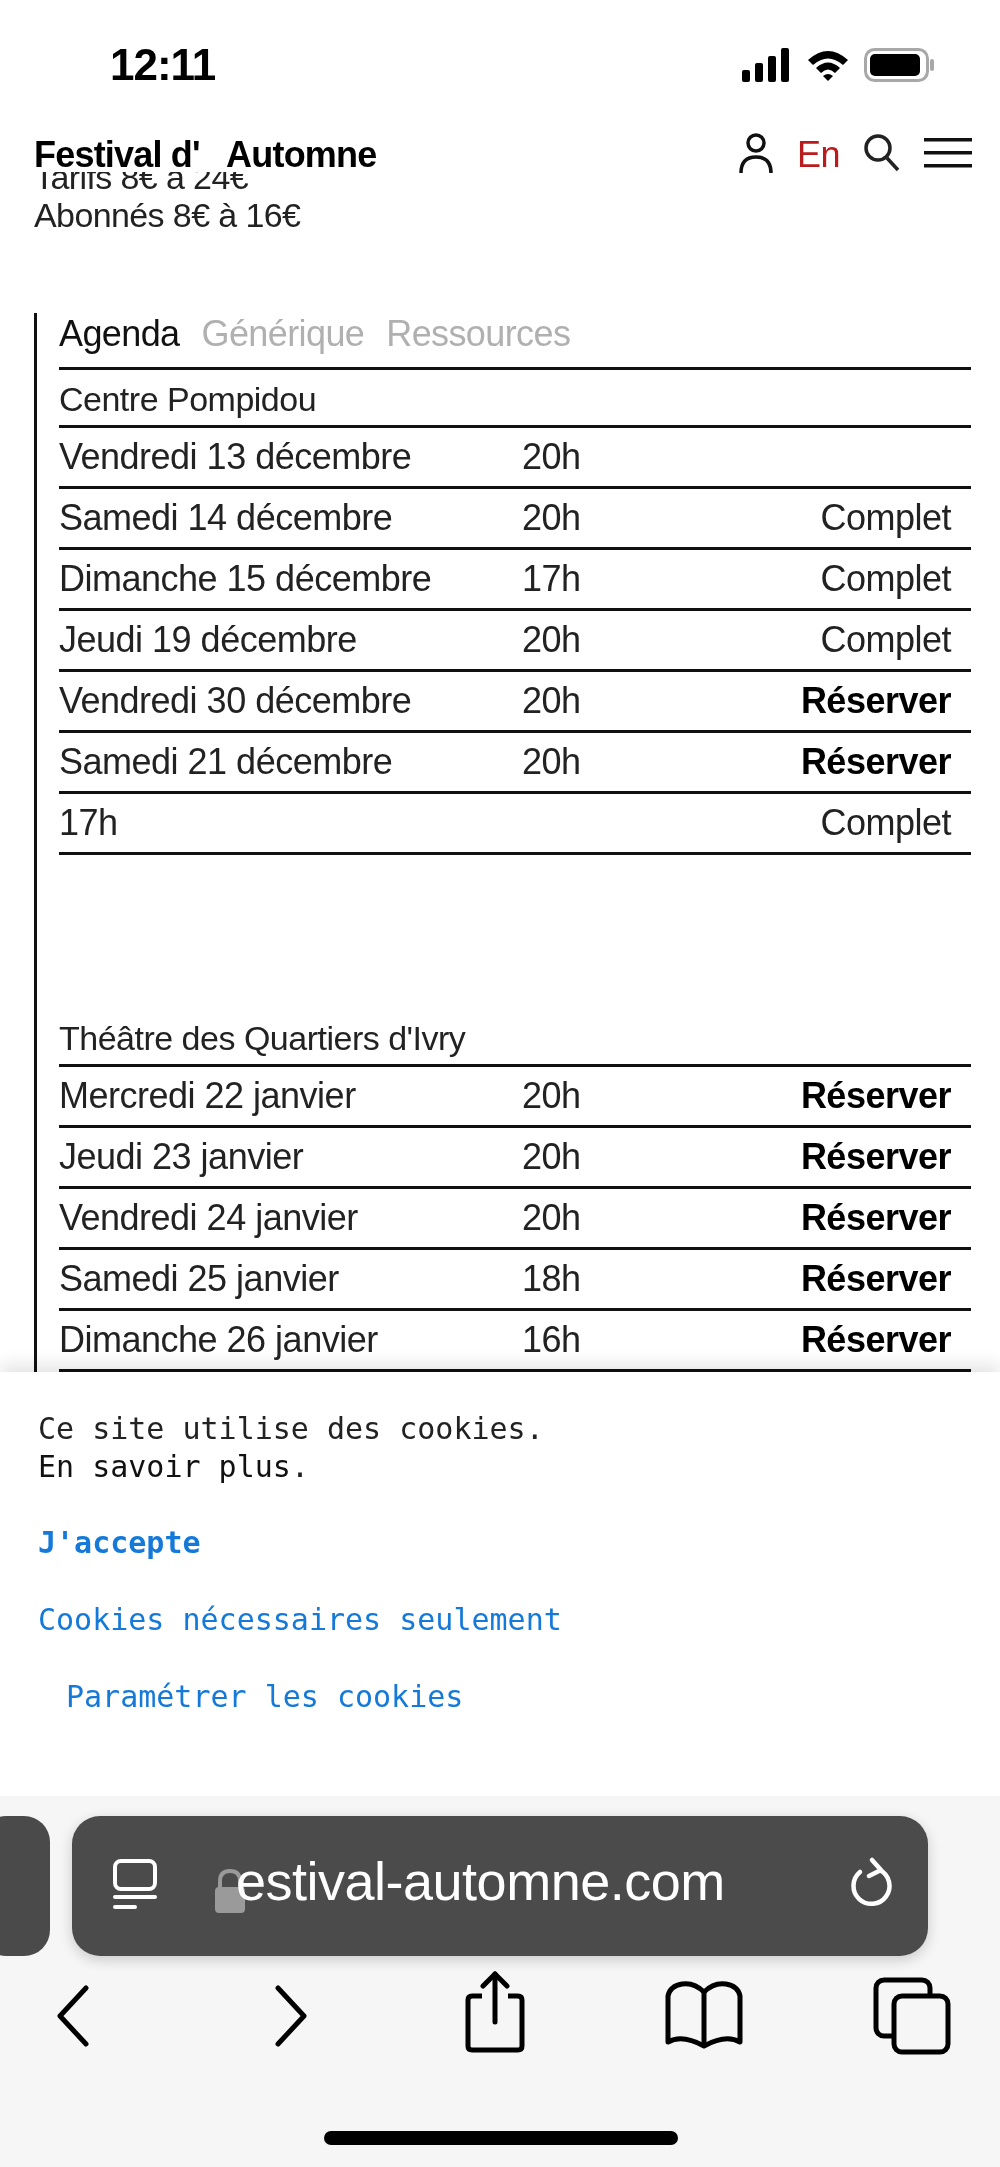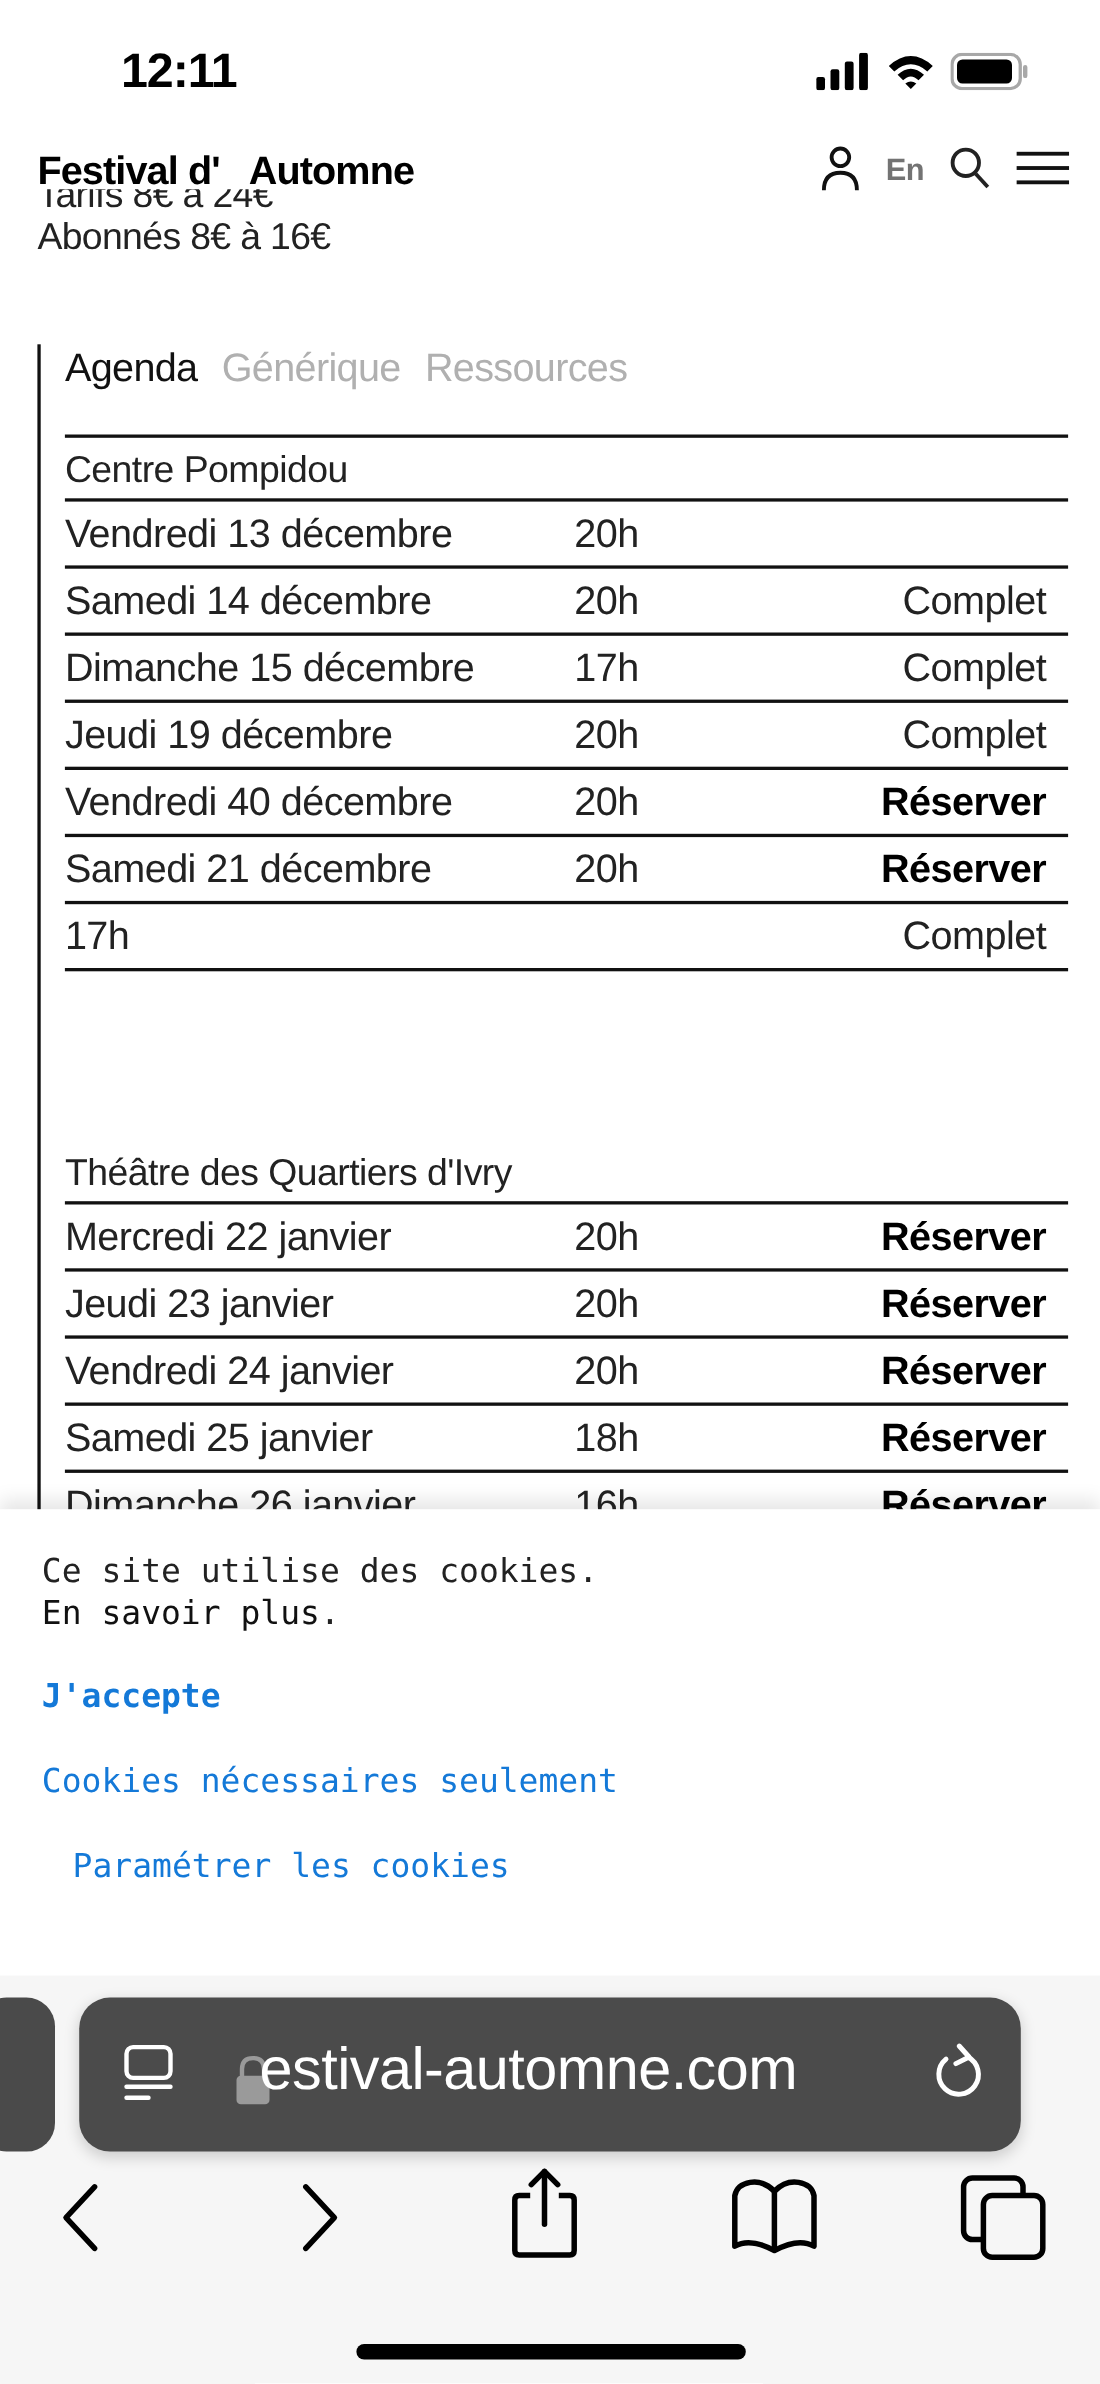--- a/index.html
+++ b/index.html
@@ -13,32 +13,32 @@
 
     
     .status-bar { position: absolute; top: 0; left: 0; width: 1000px; height: 130px; background: #fff; z-index: 6; }
     .status-time { position: absolute; left: 110px; top: 40px; font-size: 44px; font-weight: bold; letter-spacing: -1px; color: #000; }
     .status-icons { position: absolute; right: 64px; top: 48px; display: flex; align-items: center; gap: 14px; }
 
     
     .site-header { position: absolute; top: 130px; left: 0; width: 1000px; height: 50px; z-index: 5; background: transparent; }
     .brand { position: absolute; left: 34px; top: 4px; font-size: 36px; font-weight: bold; letter-spacing: -0.8px; color: #000; white-space: pre; }
     .header-actions { position: absolute; right: 28px; top: 0; display: flex; align-items: center; gap: 22px; height: 50px; }
-    .lang { font-size: 28px; font-weight: bold; color: #737373; letter-spacing: -0.5px; }
+    .lang { font-size: 36px; font-weight: normal; color: #b91c1c; letter-spacing: -0.5px; }
 
     
     .price-clipped { position: absolute; left: 34px; top: 158px; font-size: 34px; color: #222; letter-spacing: -0.6px; clip-path: inset(14px 0 0 0); z-index: 4; }
     .price-line { position: absolute; left: 34px; top: 196px; font-size: 34px; color: #222; letter-spacing: -0.6px; }
 
     .agenda-block { position: absolute; left: 34px; top: 313px; width: 934px; height: 1060px; border-left: 3px solid #111; }
     .tabs { position: absolute; left: 22px; top: 0; display: flex; gap: 22px; font-size: 36px; font-weight: normal; letter-spacing: -0.6px; }
     .tab { color: #b0b0b0; cursor: pointer; }
     .tab.active { color: #111; }
 
-    .venue { position: absolute; left: 22px; width: 912px; margin-top: 28px; }
+    .venue { position: absolute; left: 22px; width: 912px; }
     .venue-title { font-size: 34px; color: #222; height: 58px; line-height: 58px; letter-spacing: -0.5px; border-bottom: 3px solid #111; }
     .row { display: flex; height: 61px; line-height: 58px; border-bottom: 3px solid #111; font-size: 36px; letter-spacing: -0.5px; color: #222; }
     .row .date { width: 463px; }
     .row .time { flex: 1; }
     .row .status { width: 200px; text-align: right; padding-right: 20px; }
     .row .status.reserve { color: #000; font-weight: bold; cursor: pointer; }
     .row .status.full { color: #222; }
 
     
     .cookie-banner { position: absolute; left: 0; top: 1372px; width: 1000px; height: 493px; background: #fff; box-shadow: 0 -8px 16px rgba(0,0,0,0.10); font-family: "DejaVu Sans Mono", monospace; z-index: 7; border-bottom: 2px solid #d6d6d6; }
@@ -146,21 +146,21 @@
         <span class="date">Dimanche 15 décembre</span>
         <span class="time">17h</span>
         <span class="status full">Complet</span>
       </div>
       <div class="row">
         <span class="date">Jeudi 19 décembre</span>
         <span class="time">20h</span>
         <span class="status full">Complet</span>
       </div>
       <div class="row">
-        <span class="date">Vendredi 40 décembre</span>
+        <span class="date">Vendredi 30 décembre</span>
         <span class="time">20h</span>
         <span class="status reserve">Réserver</span>
       </div>
       <div class="row">
         <span class="date">Samedi 21 décembre</span>
         <span class="time">20h</span>
         <span class="status reserve">Réserver</span>
       </div>
       <div class="row">
         <span class="time">17h</span>

